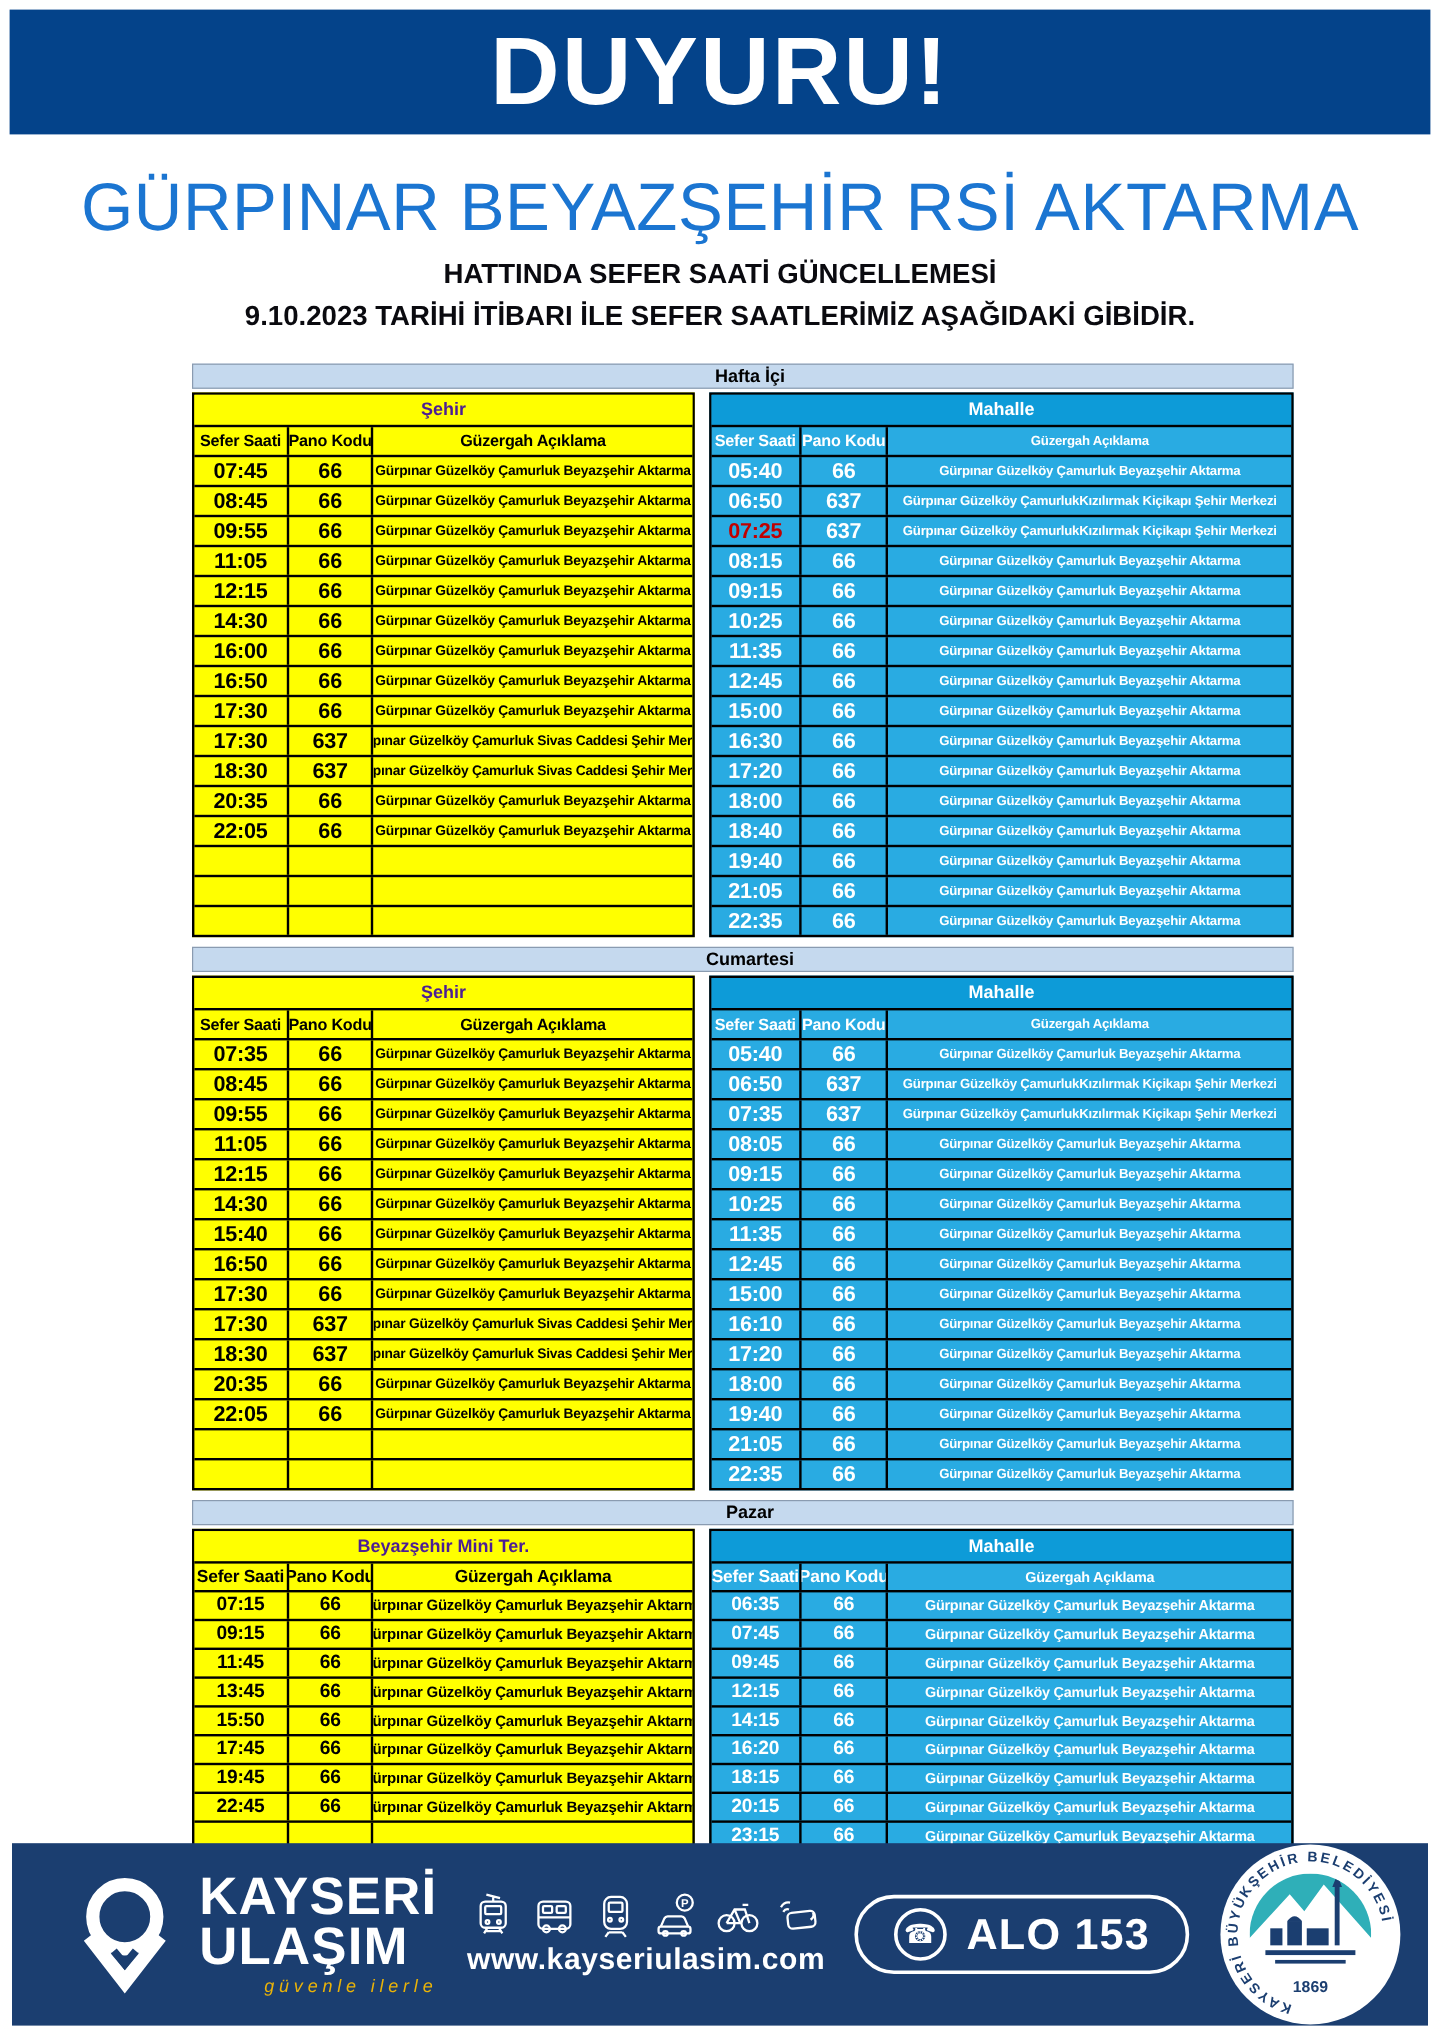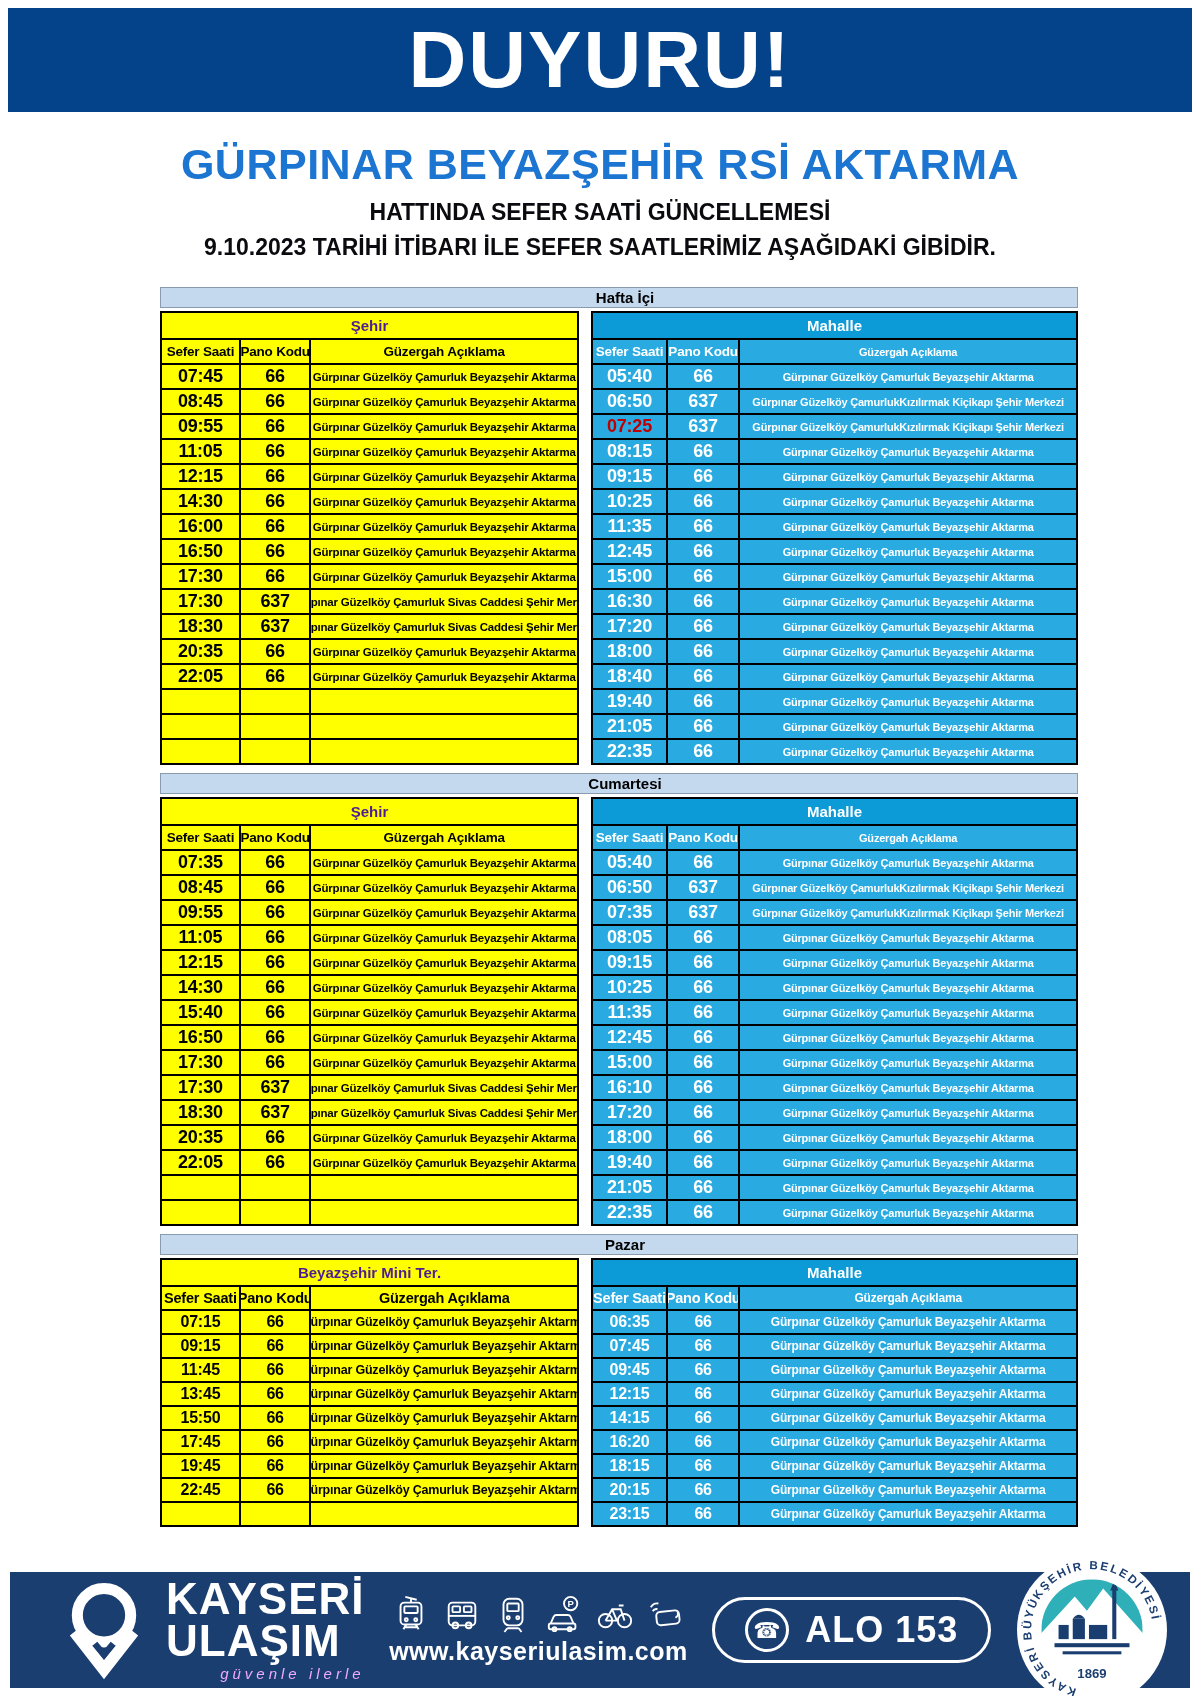--- a/index.html
+++ b/index.html
@@ -11,21 +11,21 @@
   }
   
   .banner {
     margin:8px 8px 0; height:104px; background:#04438A;
     color:#fff; font-size:80px; font-weight:900; letter-spacing:2px;
     display:flex; align-items:center; justify-content:center;
   }
   
   .line-title {
     margin-top:28px; text-align:center;
-    color:#1B75D1; font-size:43px; font-weight:700; letter-spacing:0.5px;
+    color:#1B75D1; font-size:56px; font-weight:400; letter-spacing:0.5px;
   }
   .subtitle {
     margin-top:10px; text-align:center;
     color:#0a0a0f; font-size:23px; font-weight:900;
   }
   .dateline {
     margin-top:8px; text-align:center;
     color:#0a0a0f; font-size:23px; font-weight:900;
   }
   
@@ -60,27 +60,27 @@
   .half.right .c.code { width:15%; }
   .half.right .c.route{ font-size:11px; }
   .row.cols .c { font-size:13.5px; font-weight:700; }
   .big .c.time, .big .c.code { font-size:16px; }
   .big .c.route { font-size:12.5px; }
   .big .half.right .c.route { font-size:12px; }
   .big .row.cols .c { font-size:14.5px; }
   .c.red { color:#C00000; }
   
   .footer {
-    position:absolute; left:10px; right:10px; bottom:8px; height:116px;
+    position:absolute; left:10px; right:10px; bottom:8px; height:152px;
     background:#1B3E70; display:flex; align-items:center;
     justify-content:space-between; padding:0 22px 0 48px;
   }
   .logo-block { display:flex; align-items:center; gap:16px; }
   .brand-name { color:#fff; font-weight:900; font-size:44px; line-height:0.95; letter-spacing:1px; }
-  .tagline { color:#f0abfc; font-size:15px; font-style:italic; letter-spacing:4px; text-align:right; margin-top:4px; }
+  .tagline { color:#eab308; font-size:15px; font-style:italic; letter-spacing:4px; text-align:right; margin-top:4px; }
   .center-block { display:flex; flex-direction:column; align-items:center; gap:4px; }
   .icons-row { display:flex; gap:13px; align-items:flex-end; }
   .t-icon { width:38px; height:38px; }
   .website { color:#fff; font-size:25px; font-weight:900; letter-spacing:0.5px; }
   .alo-badge {
     display:flex; align-items:center; gap:16px;
     border:3px solid #fff; border-radius:44px; padding:8px 30px;
     color:#fff; font-size:36px; font-weight:900; letter-spacing:1px;
   }
   .phone-circle {

